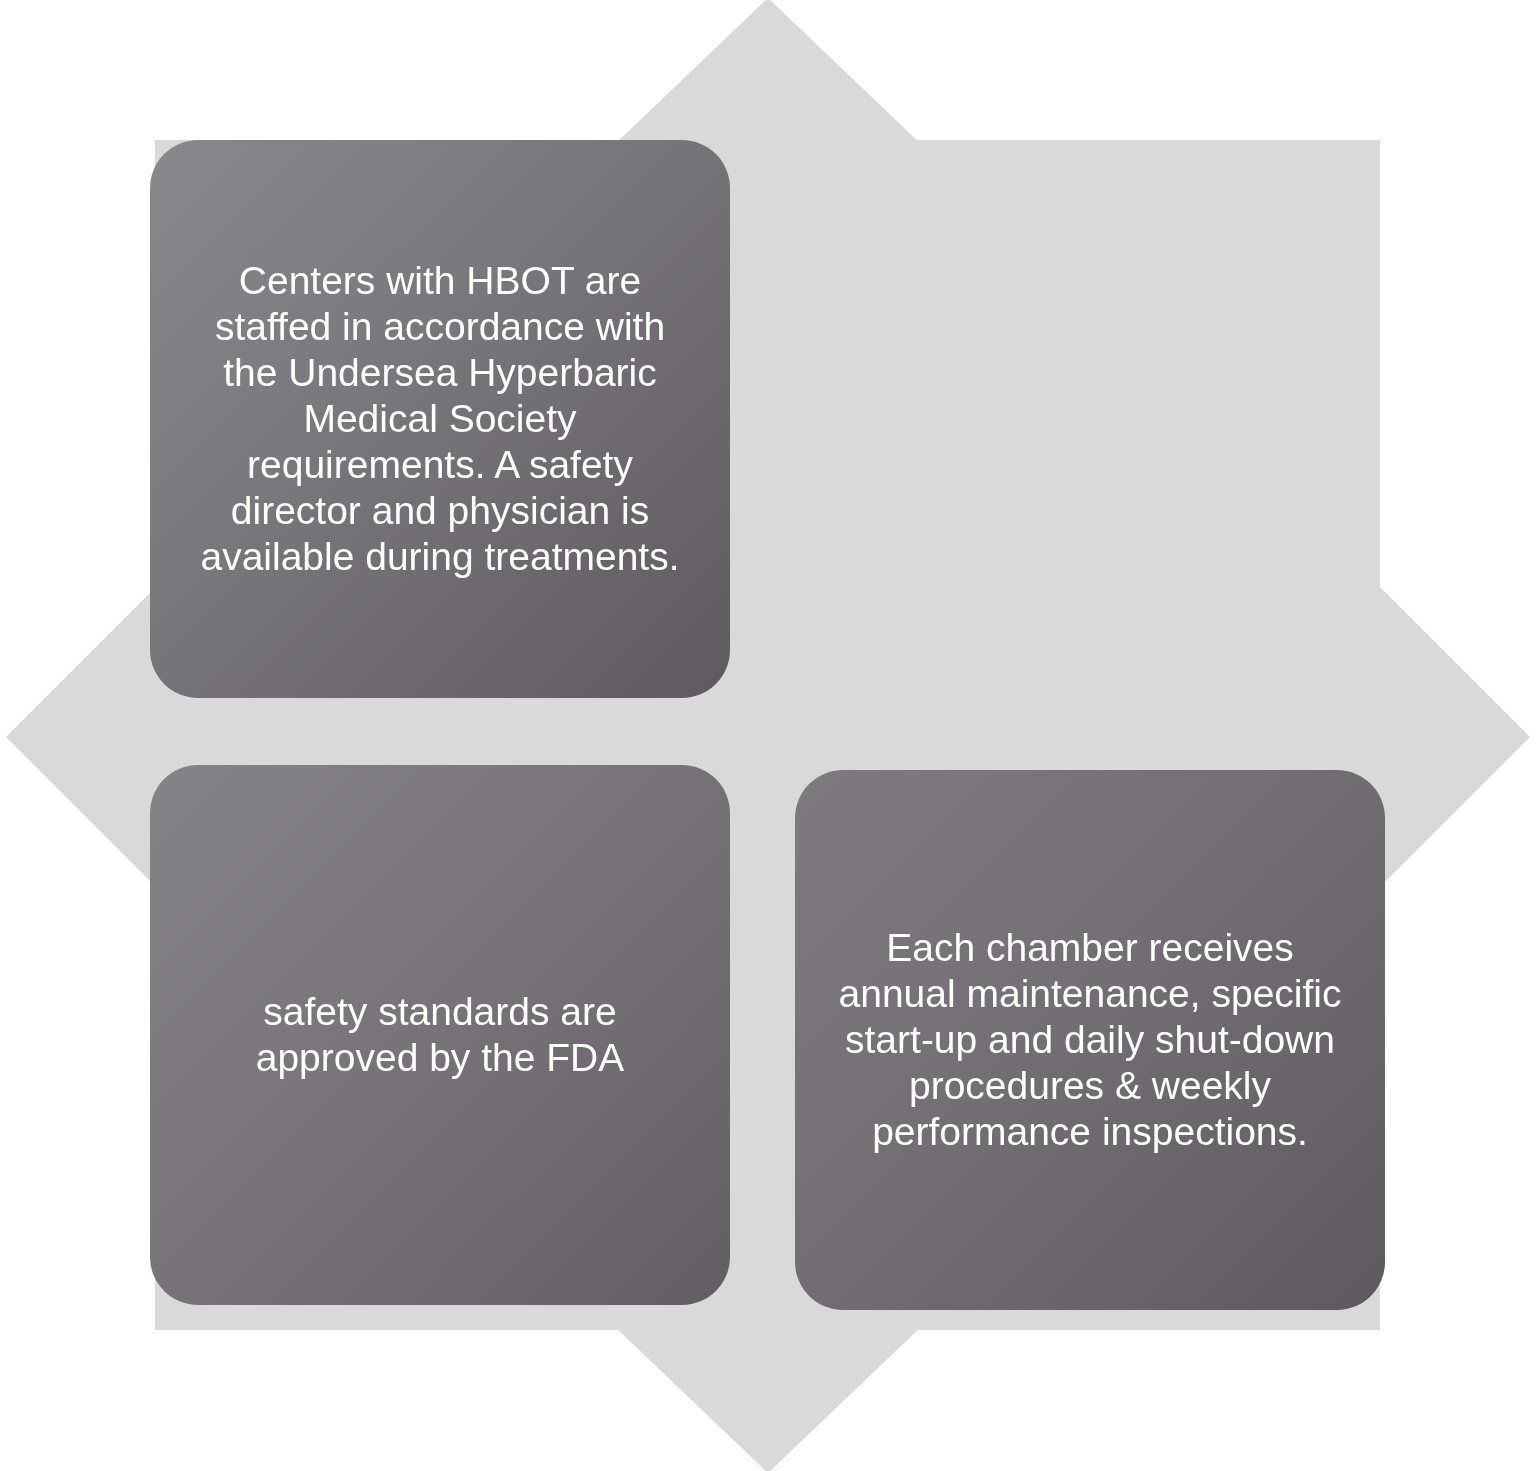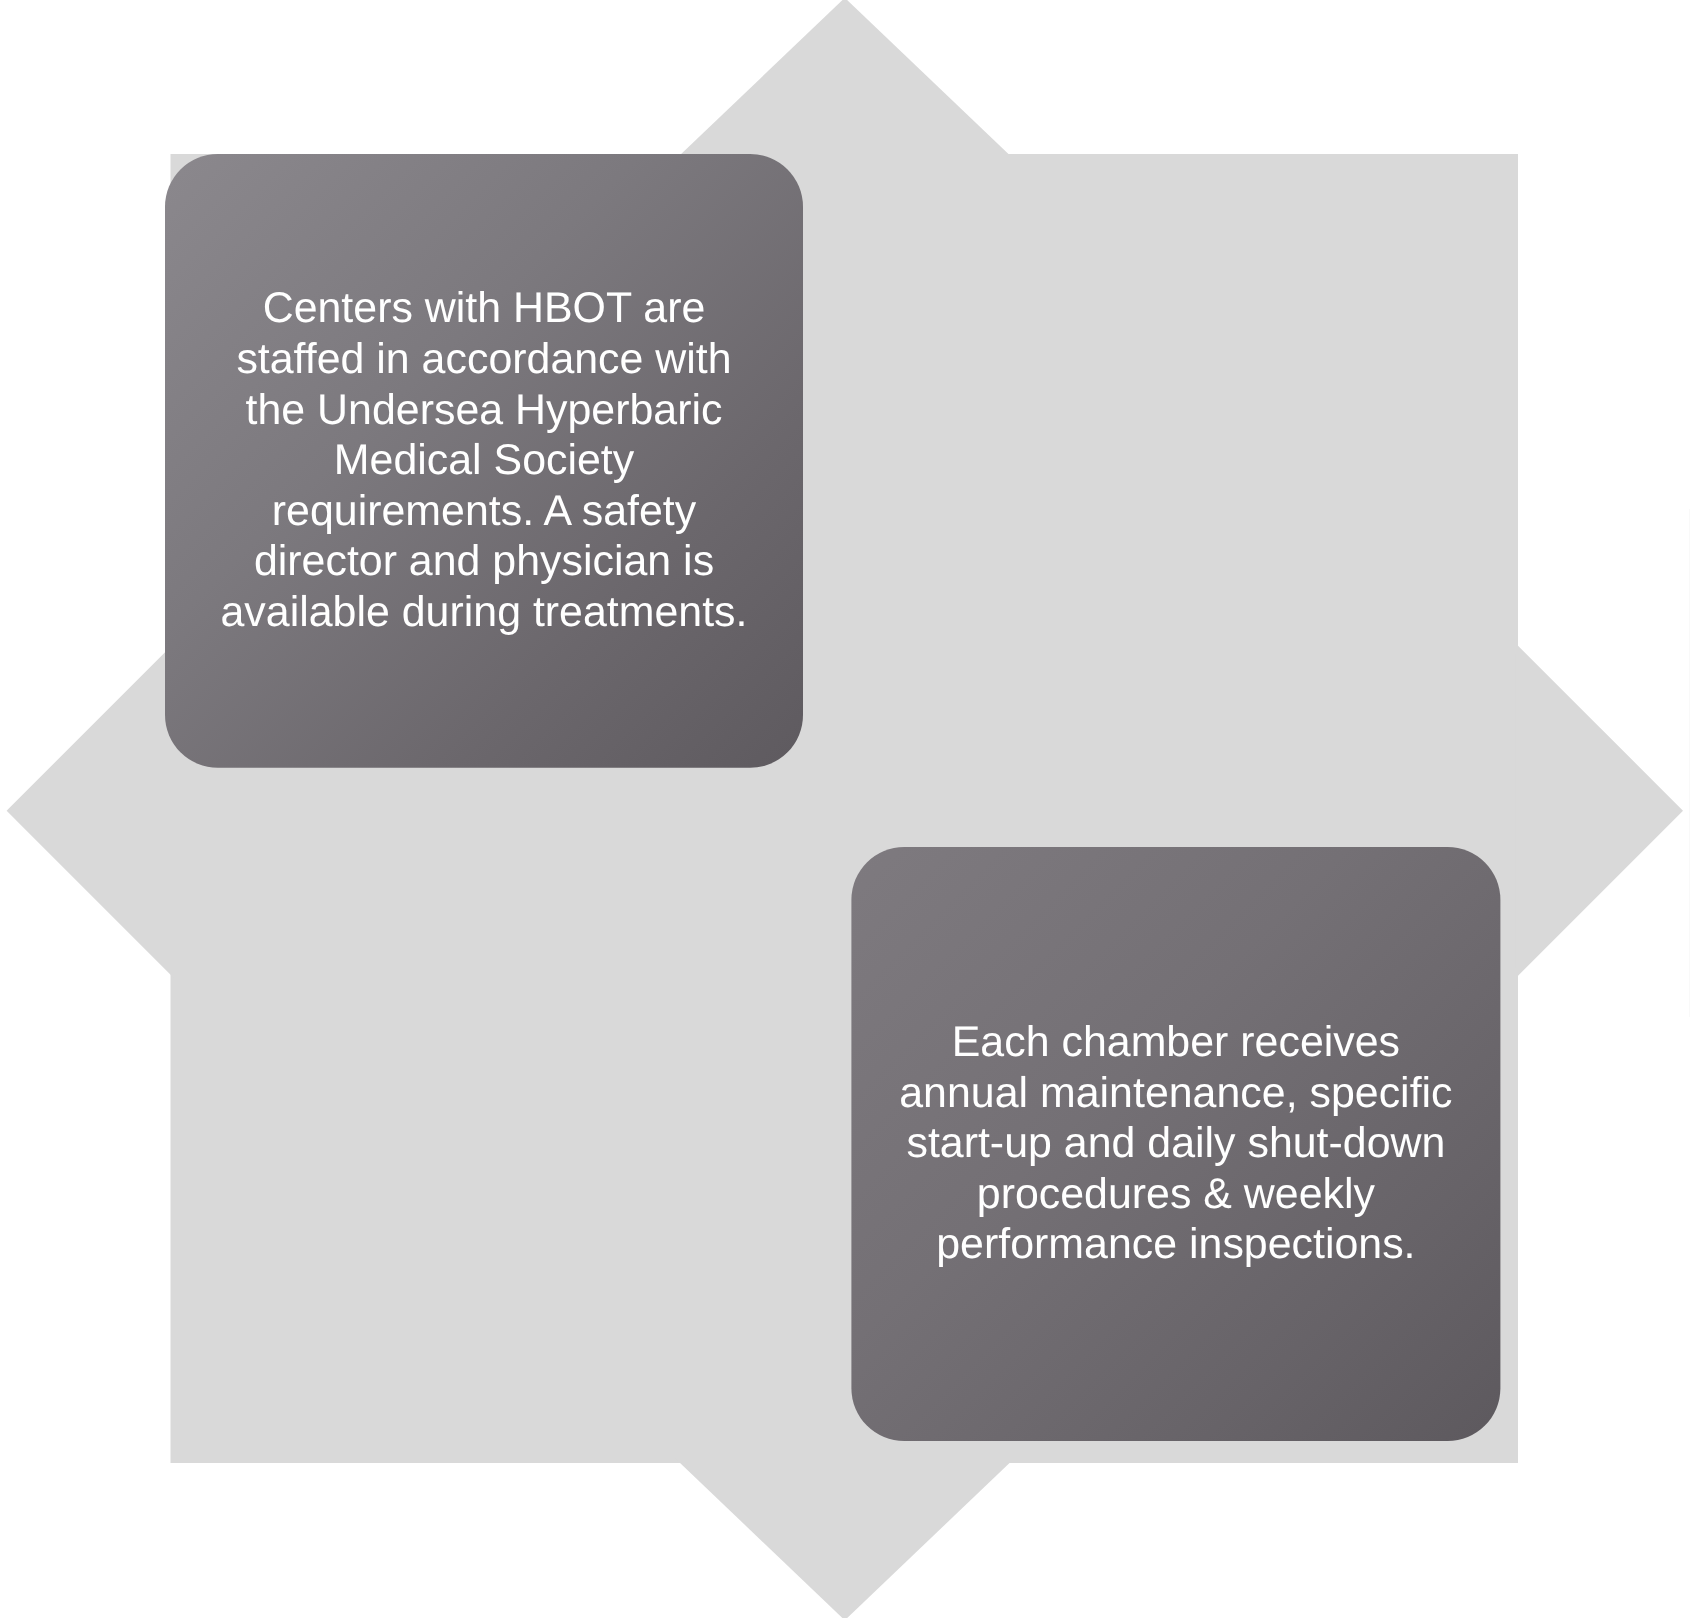--- a/index.html
+++ b/index.html
@@ -103,21 +103,21 @@
     background: linear-gradient(135deg, #7e7b80 0%, #736f74 40%, #656166 75%, #5a565b 100%);
   }
   .card-bl {
     left: 150px;
     top: 765px;
     width: 580px;
     height: 540px;
     background: linear-gradient(135deg, #868388 0%, #7a767b 40%, #6b676c 78%, #615d62 100%);
   }
   .card-br {
-    left: 774px;
+    left: 795px;
     top: 770px;
     width: 590px;
     height: 540px;
     background: linear-gradient(135deg, #7e7a7f 0%, #747075 40%, #676368 76%, #5d595e 100%);
   }
 
   .card-text {
     display: block;
     width: 100%;
   }
@@ -133,19 +133,22 @@
   <div class="point point-left"></div>
   <div class="point point-right"></div>
 
   <div class="grid">
 
     <div class="card card-tl">
       <span class="card-text">Centers with HBOT are staffed in accordance with  the Undersea Hyperbaric Medical Society requirements. A safety director and physician is available during treatments.</span>
     </div>
 
 
+    <div class="card card-bl">
+      <span class="card-text">safety standards are approved by the FDA</span>
+    </div>
 
     <div class="card card-br">
       <span class="card-text">Each chamber receives annual maintenance, specific start-up and daily shut-down procedures &amp; weekly performance inspections.</span>
     </div>
 
   </div>
 </div>
 
 </body></html>

